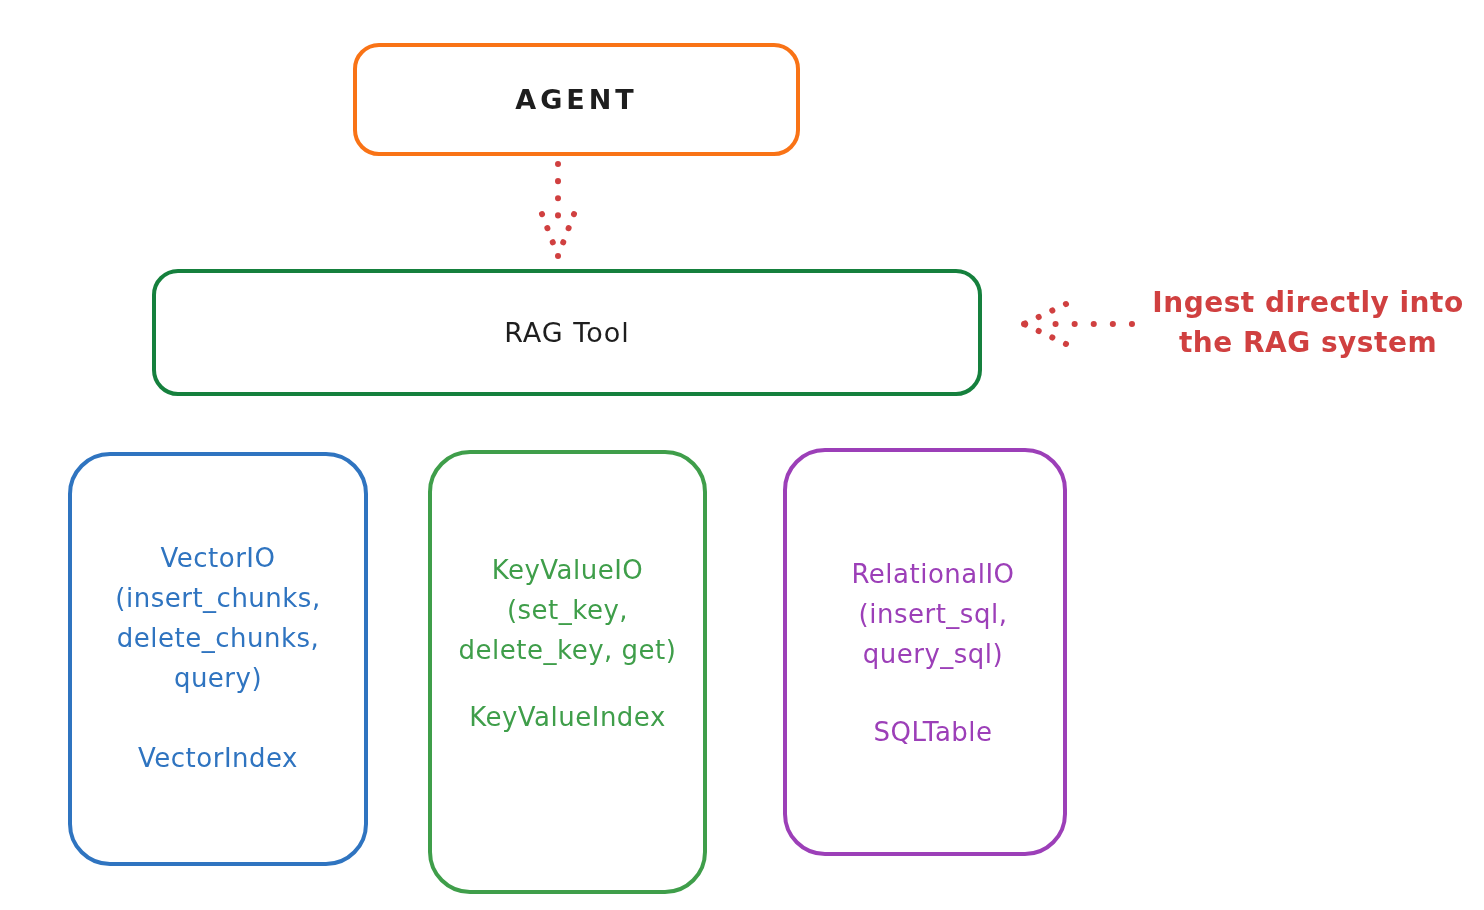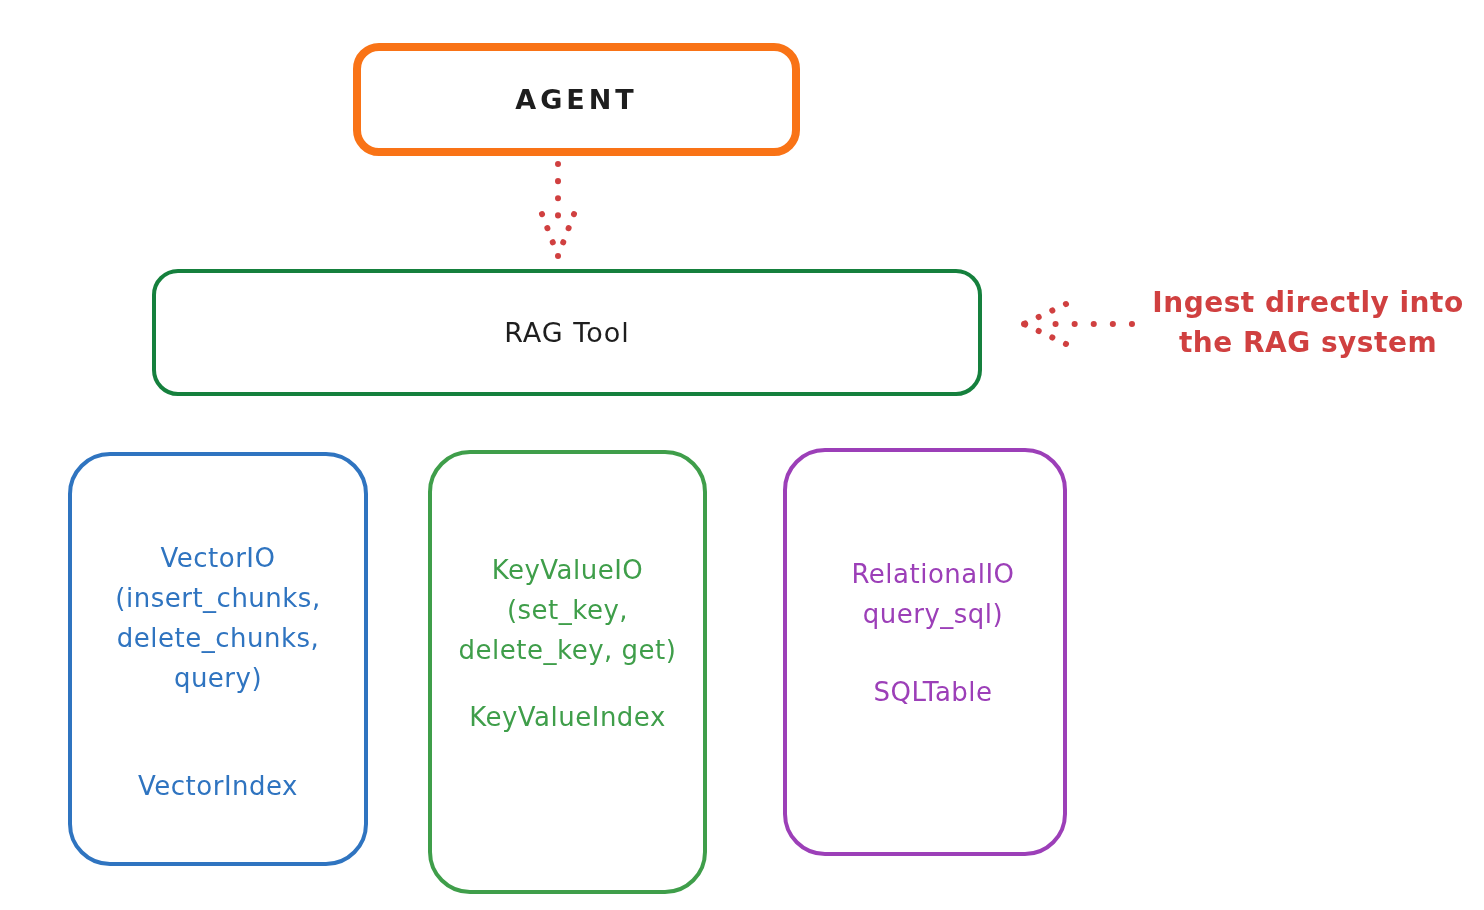--- a/index.html
+++ b/index.html
@@ -19,21 +19,21 @@
     position: absolute;
     box-sizing: border-box;
     background: #ffffff;
     display: flex;
     align-items: center;
     justify-content: center;
   }
   .agent-box {
     left: 353px; top: 43px;
     width: 447px; height: 113px;
-    border: 8px solid #f97316;
+    border: 4px solid #f97316;
     border-radius: 26px;
   }
   .agent-box .box-label {
     font-size: 27px;
     font-weight: bold;
     letter-spacing: 4px;
     color: #1e1e1e;
   }
   .rag-box {
     left: 152px; top: 269px;
@@ -77,21 +77,20 @@
   }
   .storage-box .io-lines { width: 100%; }
   .storage-box .index-label { width: 100%; }
 
   .vector-box {
     left: 68px; top: 452px;
     width: 300px; height: 414px;
     border: 4px solid #2f74c0;
     color: #2f74c0;
     padding-top: 82px;
-    gap: 28px;
   }
   .vector-box .index-label { margin-top: 40px; }
 
   .keyvalue-box {
     left: 428px; top: 450px;
     width: 279px; height: 444px;
     border: 4px solid #3f9e4a;
     color: #3f9e4a;
     padding-top: 96px;
   }
@@ -158,18 +157,19 @@
       <div>KeyValueIO</div>
       <div>(set_key,</div>
       <div>delete_key, get)</div>
     </div>
     <div class="index-label">KeyValueIndex</div>
   </div>
 
   <div class="storage-box relational-box">
     <div class="io-lines">
       <div>RelationalIO</div>
+      <div>(insert_sql,</div>
       <div>query_sql)</div>
     </div>
     <div class="index-label">SQLTable</div>
   </div>
 
 </div>
 
 </body></html>

